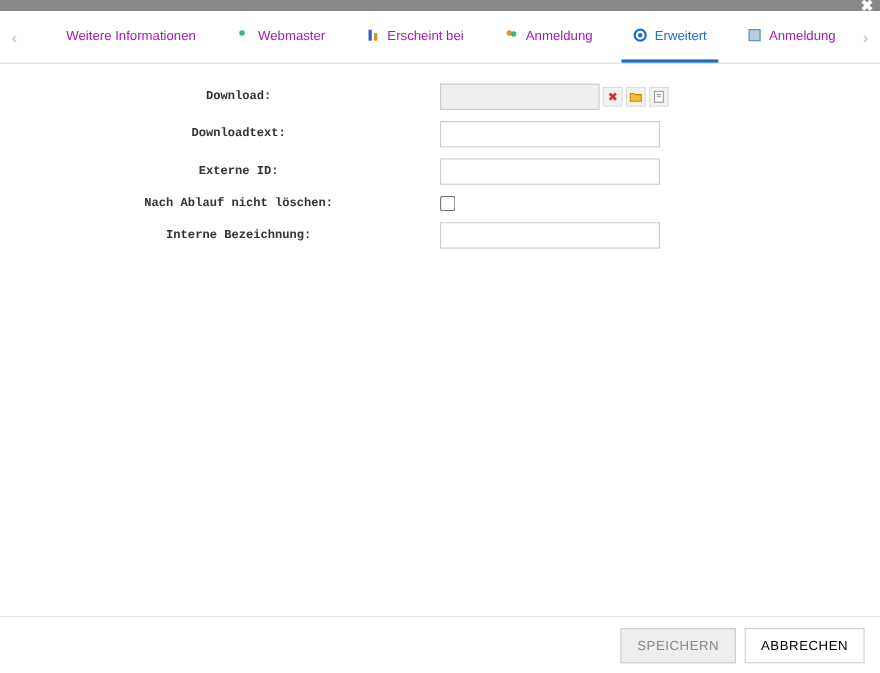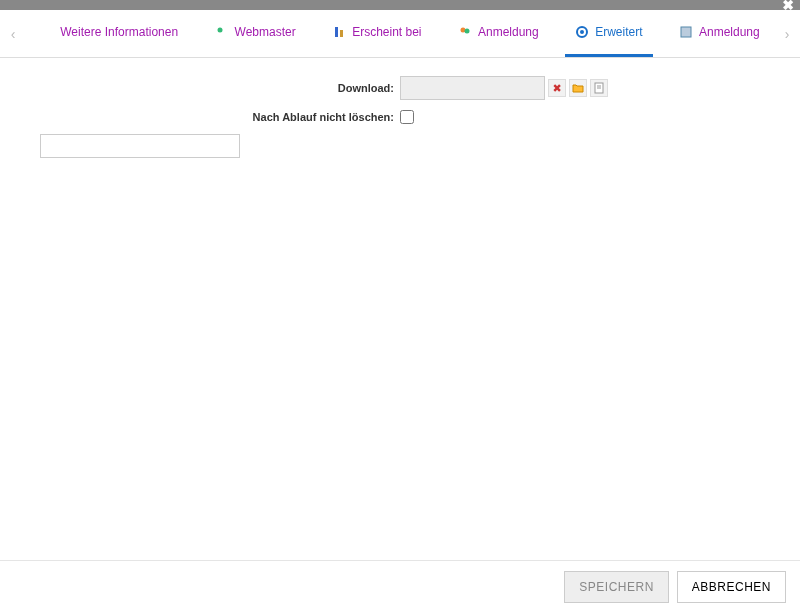--- a/index.html
+++ b/index.html
@@ -7,21 +7,21 @@
   .titlebar { height: 10px; background: #888; position: relative; }
   .titlebar .close { position: absolute; right: 6px; top: -3px; color: #fff; font-size: 14px; font-weight: bold; cursor: pointer; }
   .tabs-wrap { display: flex; align-items: center; border-bottom: 1px solid #ddd; height: 48px; padding: 0 4px; }
   .tabs-wrap .chev { width: 18px; text-align: center; color: #bbb; font-size: 14px; cursor: pointer; user-select: none; }
   .tabs { display: flex; flex: 1; justify-content: space-around; align-items: center; height: 100%; }
   .tab { display: flex; align-items: center; gap: 6px; padding: 0 10px; height: 100%; color: #a21caf; cursor: pointer; border-bottom: 3px solid transparent; }
   .tab.active { color: #1a6fc9; border-bottom-color: #1a6fc9; align-items: center; }
   .tab .ticon { width: 14px; height: 14px; display: inline-block; }
   .form-area { padding: 18px 40px 0 40px; }
   .form-row { display: flex; align-items: center; margin-bottom: 10px; }
-  .form-row label { width: 360px; text-align: right; padding-right: 6px; font-weight: bold; font-size: 11px; }
+  .form-row label { width: 360px; text-align: center; padding-right: 6px; font-weight: bold; font-size: 11px; font-family: Liberation Mono, monospace; }
   .form-row .control { flex: 0 0 200px; display: flex; align-items: center; gap: 3px; }
   .finput { height: 24px; width: 200px; border: 1px solid #ccc; background: #fff; padding: 2px 4px; font-size: 12px; }
   .finput.ro { background: #eee; width: 145px; }
   .finput.drop { background: #eee; width: 200px; position: relative; }
   .stepper { position: absolute; right: 2px; top: 2px; width: 12px; height: 18px; display: flex; flex-direction: column; justify-content: center; color: #777; font-size: 7px; line-height: 7px; }
   .iconbtn { width: 18px; height: 18px; display: inline-flex; align-items: center; justify-content: center; background: #f2f2f2; border: 1px solid #ddd; cursor: pointer; font-size: 11px; }
   .cbx { width: 14px; height: 14px; }
   .footer { position: absolute; bottom: 0; left: 0; right: 0; border-top: 1px solid #e5e5e5; height: 52px; display: flex; align-items: center; justify-content: flex-end; padding: 0 14px; gap: 8px; background: #fff; }
   .btn { padding: 8px 14px; border: 1px solid #ccc; background: #fff; font-size: 12px; cursor: pointer; letter-spacing: 0.5px; text-align: right; }
   .btn.primary { background: #eee; color: #888; }
@@ -93,32 +93,45 @@
       <span class="iconbtn" style="color:#888;">
         <svg width="12" height="12" viewBox="0 0 12 12">
             <rect x="2" y="1" width="8" height="10" fill="#fff" stroke="#999"></rect>
             <line x1="4" y1="4" x2="8" y2="4" stroke="#999"></line>
             <line x1="4" y1="6" x2="8" y2="6" stroke="#999"></line>
           </svg>
       </span>
     </div>
   </div>
 
+  <div class="form-row">
+    <label>Downloadtext:</label>
+    <div class="control">
+      <input class="finput" value="" style="">
+    </div>
+  </div>
 
 
+  <div class="form-row">
+    <label>Externe ID:</label>
+    <div class="control">
+      <input class="finput" value="" style="">
+    </div>
+  </div>
 
   <div class="form-row">
     <label>Nach Ablauf nicht löschen:</label>
     <div class="control">
       <input type="checkbox" class="cbx" style="">
     </div>
   </div>
 
 
   <div class="form-row">
+    <label>Interne Bezeichnung:</label>
     <div class="control">
       <input class="finput" value="" style="">
     </div>
   </div>
 
 </div>
 
 <div class="footer-left">
   <span>&lt;/&gt;</span>
   <span>⟳</span>

